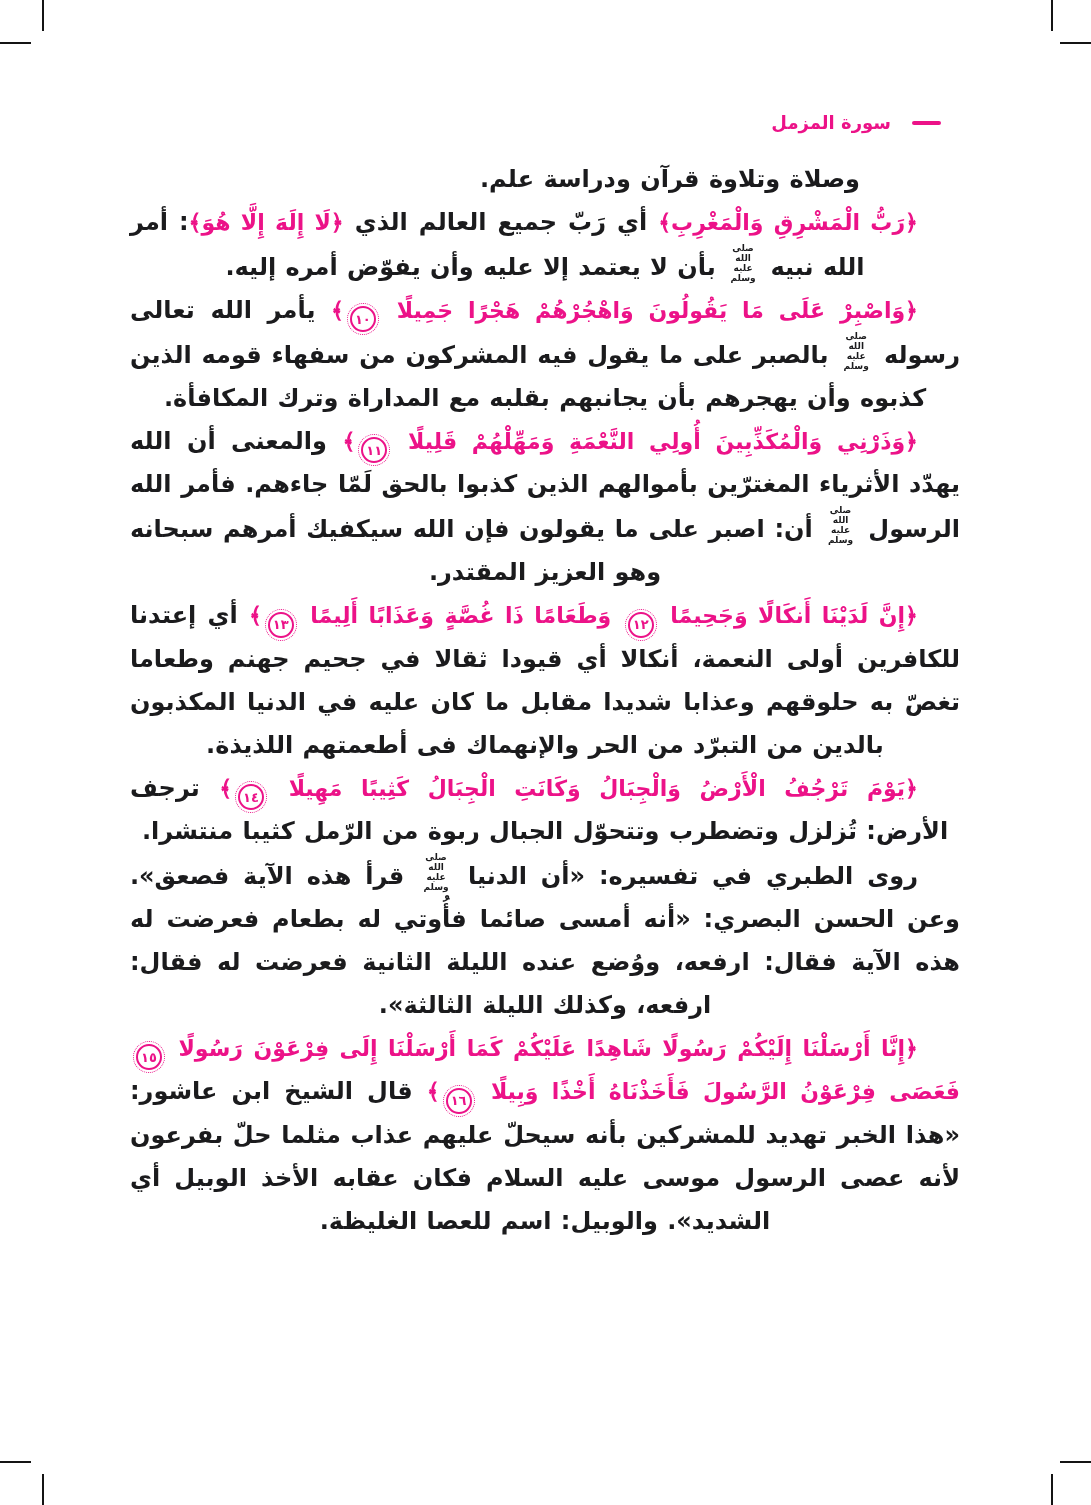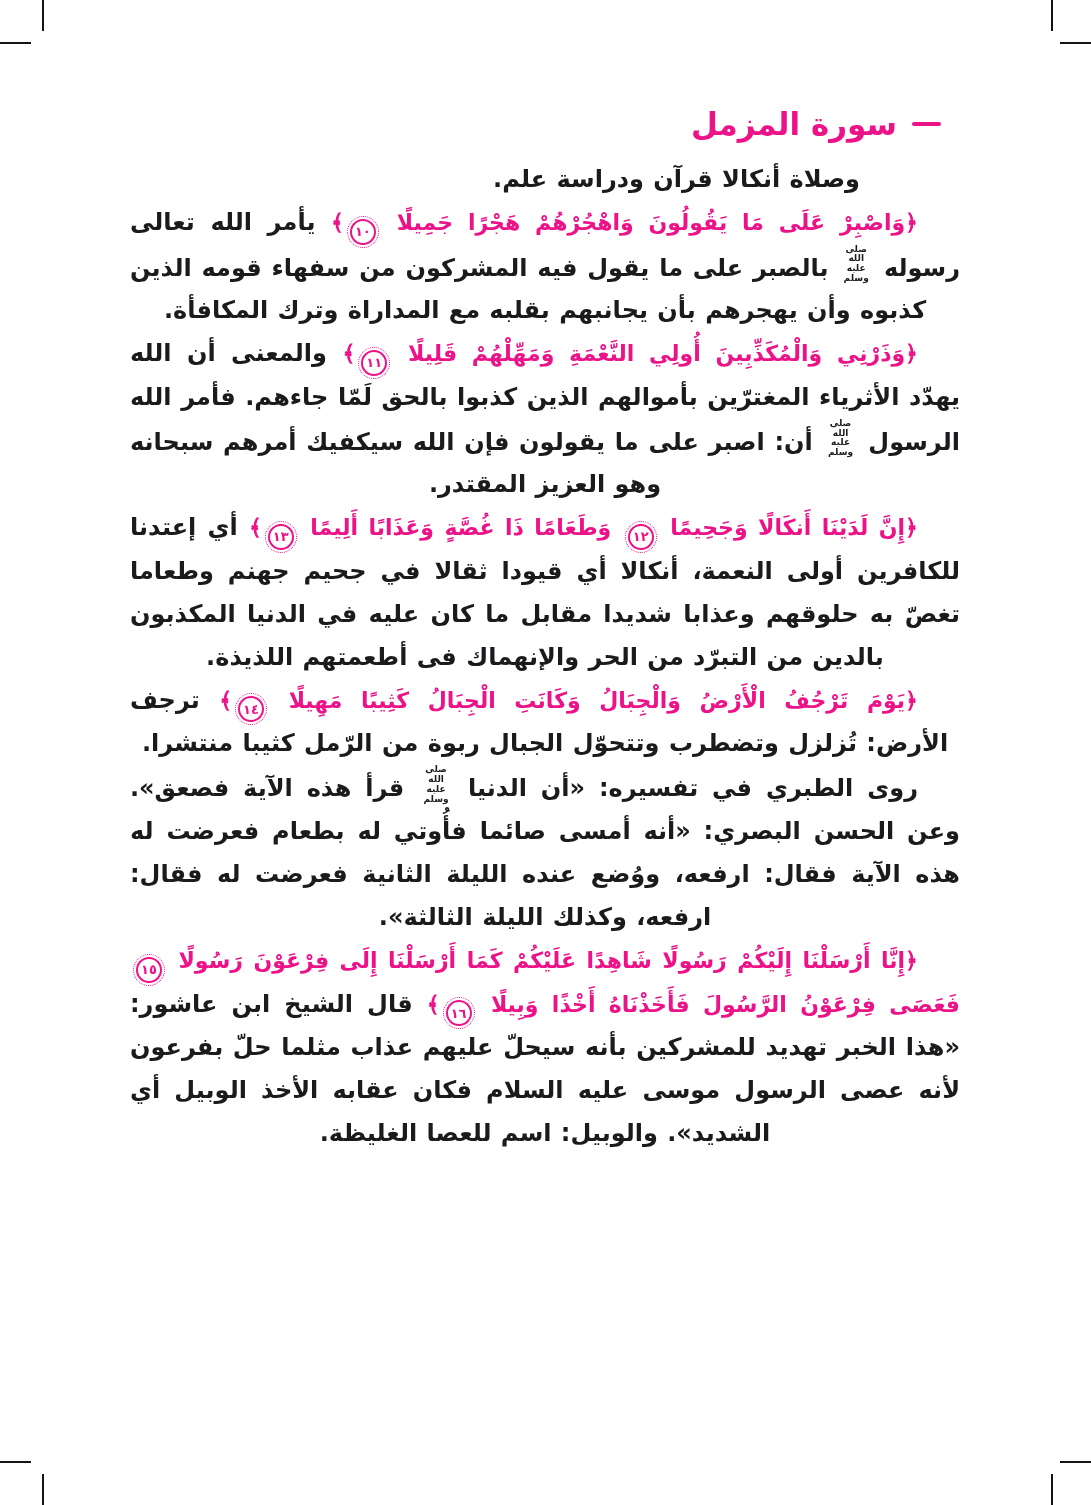--- a/index.html
+++ b/index.html
@@ -31,21 +31,21 @@
   .cm-br-h{right:0;top:1461px;width:31px;height:2px;}
   .cm-br-v{left:1051px;top:1474px;width:2px;height:31px;}
 
   
   .header{
     position:absolute;top:106px;right:150px;
     display:flex;align-items:center;gap:15px;
   }
   .header .rule{width:29px;height:4px;background:var(--pink);border-radius:2px;flex:none;}
   .header h1{
-    margin:0;font-size:31px;font-weight:bold;color:var(--pink);
+    margin:6px;font-size:18px;font-weight:bold;color:var(--pink);
     letter-spacing:0.5px;
   }
 
   
   .text-block{
     position:absolute;top:158px;right:131px;width:830px;
     color:var(--ink);
   }
   .para{
     margin:0;
@@ -107,21 +107,22 @@
   <div class="cm cm-bl-v"></div>
   <div class="cm cm-br-h"></div>
   <div class="cm cm-br-v"></div>
 
   <header class="header">
     <span class="rule"></span>
     <h1>سورة المزمل</h1>
   </header>
 
   <main class="text-block">
-      <p class="para last-right-indent"><span class="body-run">وصلاة أنكالا قرآن ودراسة علم.</span></p>
+      <p class="para last-right-indent"><span class="body-run">وصلاة وتلاوة قرآن ودراسة علم.</span></p>
+      <p class="para"><span class="quran">﴿رَبُّ الْمَشْرِقِ وَالْمَغْرِبِ﴾</span><span class="body-run"> أي رَبّ جميع العالم الذي </span><span class="quran">﴿لَا إِلَهَ إِلَّا هُوَ﴾</span><span class="body-run">: أمر الله نبيه </span><span class="saw">صلى الله عليه وسلم</span><span class="body-run"> بأن لا يعتمد إلا عليه وأن يفوّض أمره إليه.</span></p>
       <p class="para"><span class="quran">﴿وَاصْبِرْ عَلَى مَا يَقُولُونَ وَاهْجُرْهُمْ هَجْرًا جَمِيلًا </span><span class="vnum">١٠</span><span class="quran">﴾</span><span class="body-run"> يأمر الله تعالى رسوله </span><span class="saw">صلى الله عليه وسلم</span><span class="body-run"> بالصبر على ما يقول فيه المشركون من سفهاء قومه الذين كذبوه وأن يهجرهم بأن يجانبهم بقلبه مع المداراة وترك المكافأة.</span></p>
       <p class="para"><span class="quran">﴿وَذَرْنِي وَالْمُكَذِّبِينَ أُولِي النَّعْمَةِ وَمَهِّلْهُمْ قَلِيلًا </span><span class="vnum">١١</span><span class="quran">﴾</span><span class="body-run"> والمعنى أن الله يهدّد الأثرياء المغترّين بأموالهم الذين كذبوا بالحق لَمّا جاءهم. فأمر الله الرسول </span><span class="saw">صلى الله عليه وسلم</span><span class="body-run"> أن: اصبر على ما يقولون فإن الله سيكفيك أمرهم سبحانه وهو العزيز المقتدر.</span></p>
       <p class="para"><span class="quran">﴿إِنَّ لَدَيْنَا أَنكَالًا وَجَحِيمًا </span><span class="vnum">١٢</span><span class="quran"> وَطَعَامًا ذَا غُصَّةٍ وَعَذَابًا أَلِيمًا </span><span class="vnum">١٣</span><span class="quran">﴾</span><span class="body-run"> أي إعتدنا للكافرين أولى النعمة، أنكالا أي قيودا ثقالا في جحيم جهنم وطعاما تغصّ به حلوقهم وعذابا شديدا مقابل ما كان عليه في الدنيا المكذبون بالدين من التبرّد من الحر والإنهماك فى أطعمتهم اللذيذة.</span></p>
       <p class="para"><span class="quran">﴿يَوْمَ تَرْجُفُ الْأَرْضُ وَالْجِبَالُ وَكَانَتِ الْجِبَالُ كَثِيبًا مَهِيلًا </span><span class="vnum">١٤</span><span class="quran">﴾</span><span class="body-run"> ترجف الأرض: تُزلزل وتضطرب وتتحوّل الجبال ربوة من الرّمل كثيبا منتشرا.</span></p>
       <p class="para"><span class="body-run">روى الطبري في تفسيره: «أن الدنيا </span><span class="saw">صلى الله عليه وسلم</span><span class="body-run"> قرأ هذه الآية فصعق». وعن الحسن البصري: «أنه أمسى صائما فأُوتي له بطعام فعرضت له هذه الآية فقال: ارفعه، ووُضع عنده الليلة الثانية فعرضت له فقال: ارفعه، وكذلك الليلة الثالثة».</span></p>
       <p class="para"><span class="quran">﴿إِنَّا أَرْسَلْنَا إِلَيْكُمْ رَسُولًا شَاهِدًا عَلَيْكُمْ كَمَا أَرْسَلْنَا إِلَى فِرْعَوْنَ رَسُولًا </span><span class="vnum">١٥</span><span class="quran"> فَعَصَى فِرْعَوْنُ الرَّسُولَ فَأَخَذْنَاهُ أَخْذًا وَبِيلًا </span><span class="vnum">١٦</span><span class="quran">﴾</span><span class="body-run"> قال الشيخ ابن عاشور: «هذا الخبر تهديد للمشركين بأنه سيحلّ عليهم عذاب مثلما حلّ بفرعون لأنه عصى الرسول موسى عليه السلام فكان عقابه الأخذ الوبيل أي الشديد». والوبيل: اسم للعصا الغليظة.</span></p>
     </main>
 
 
 </div>

